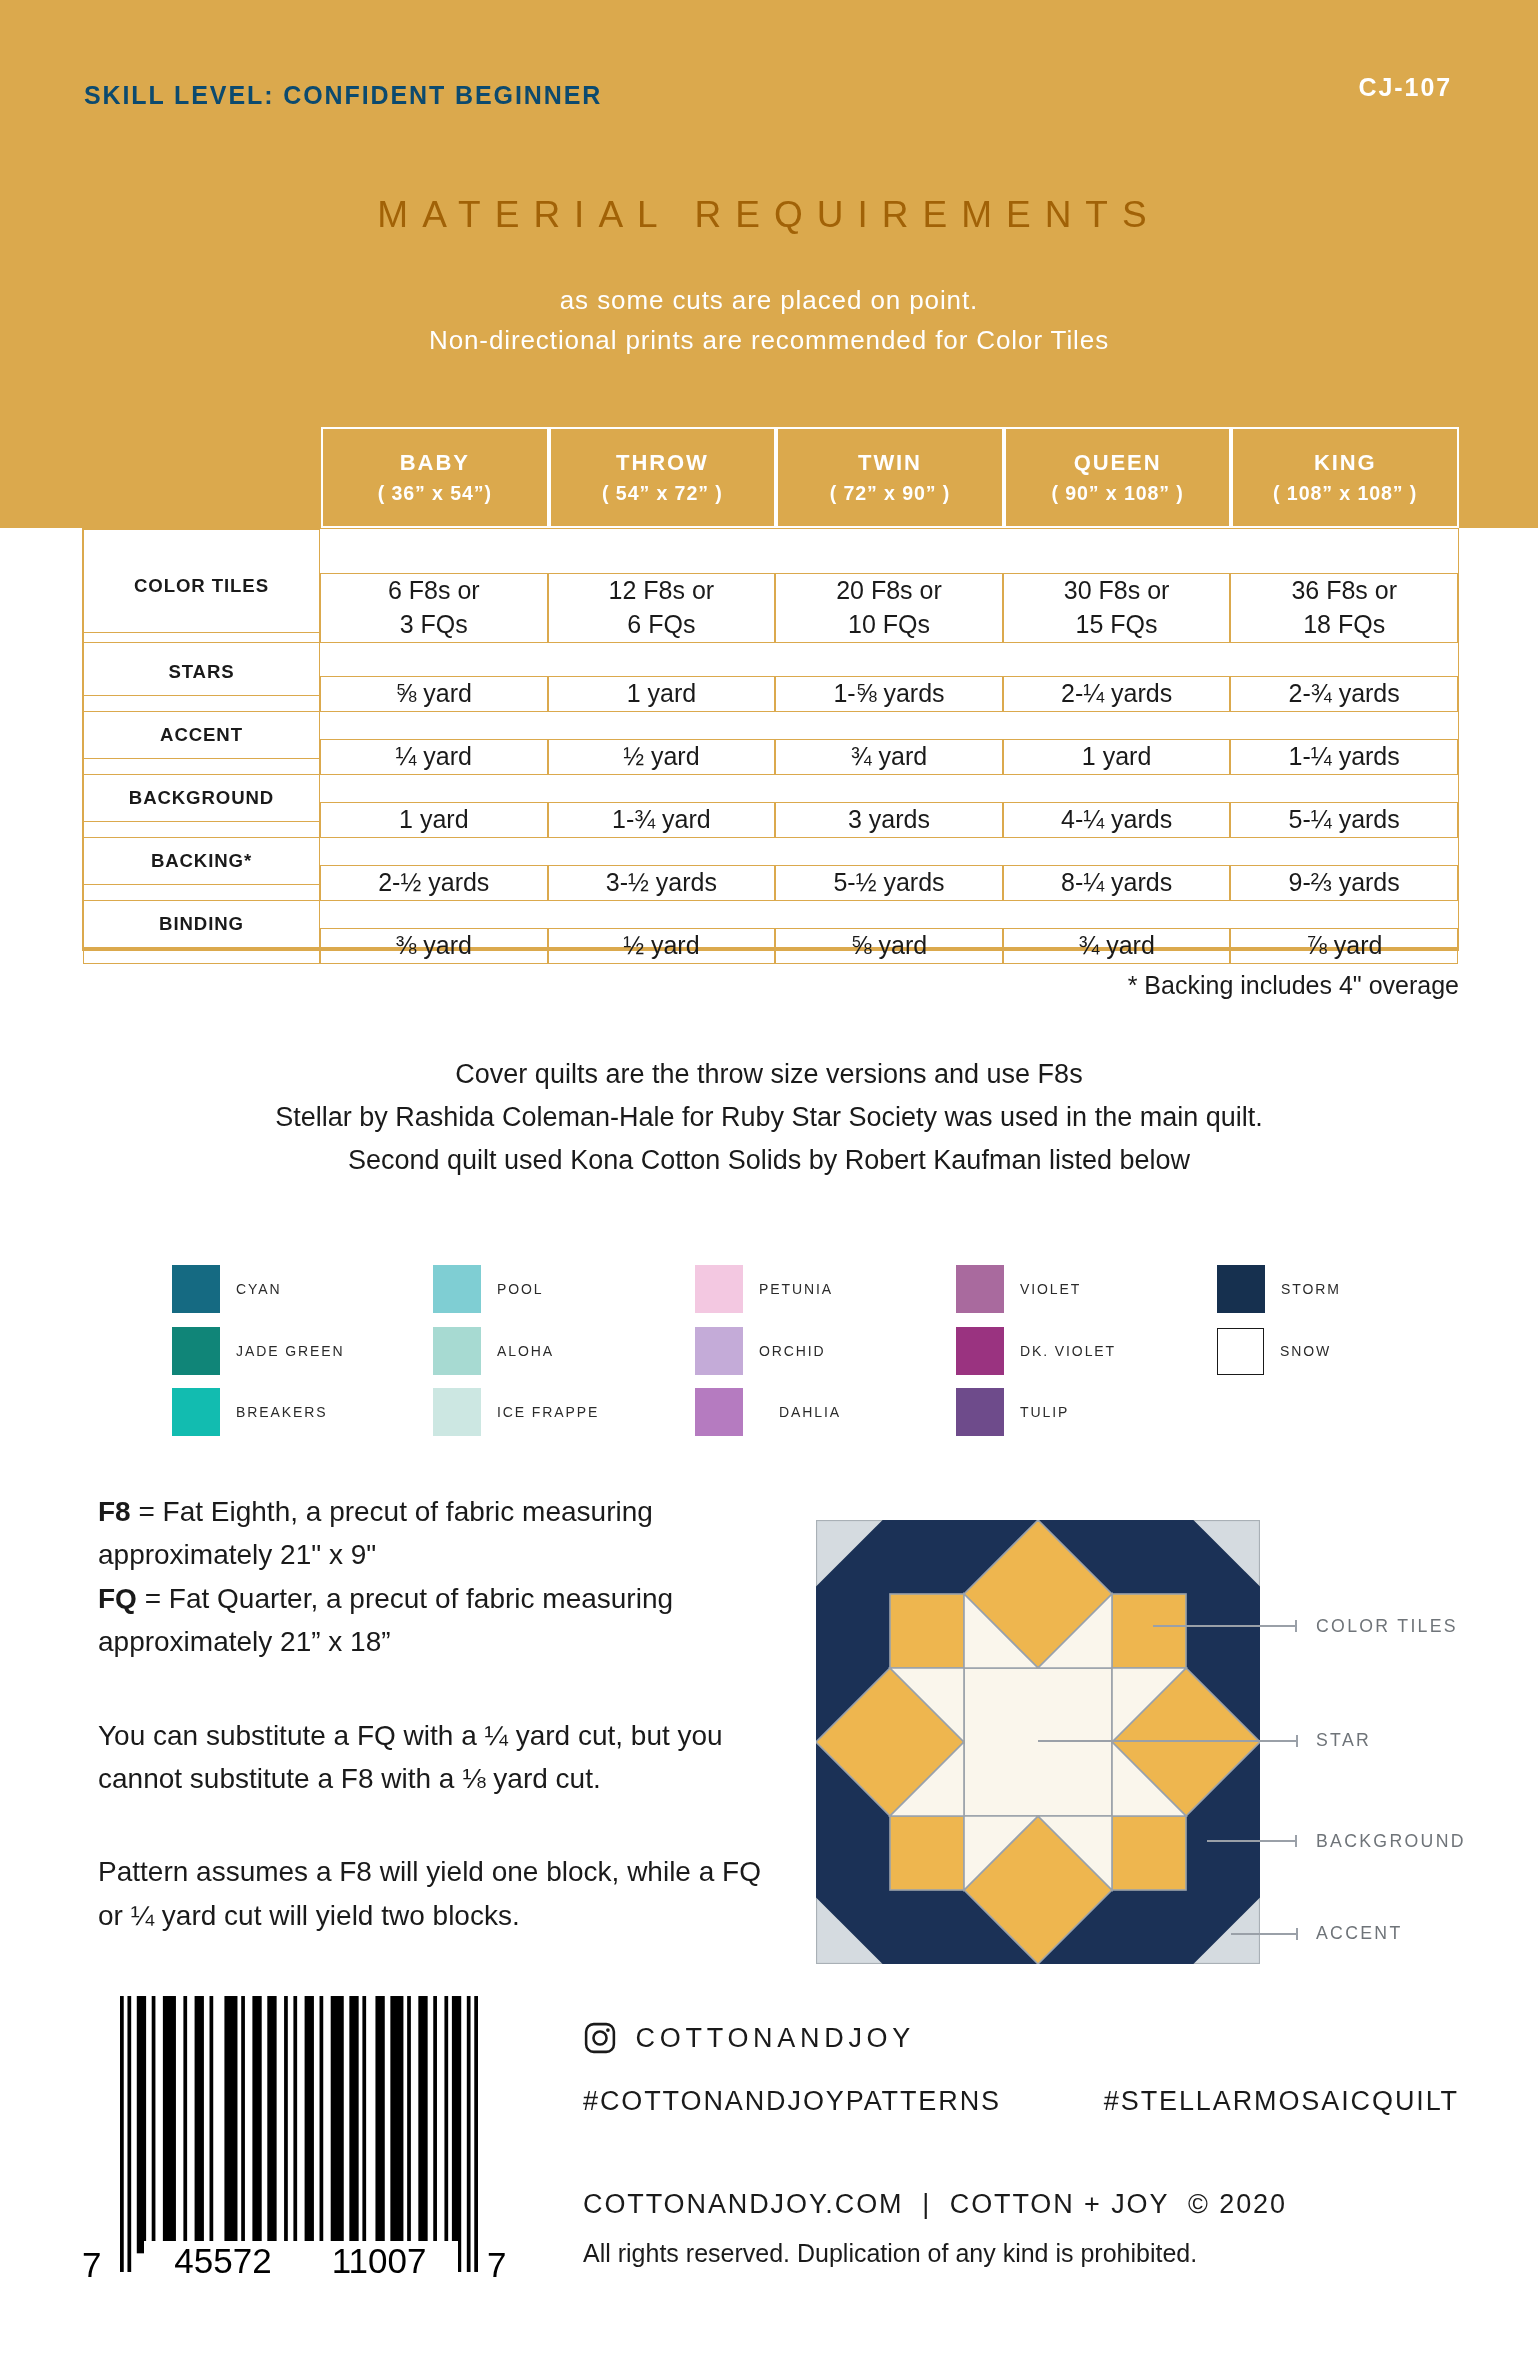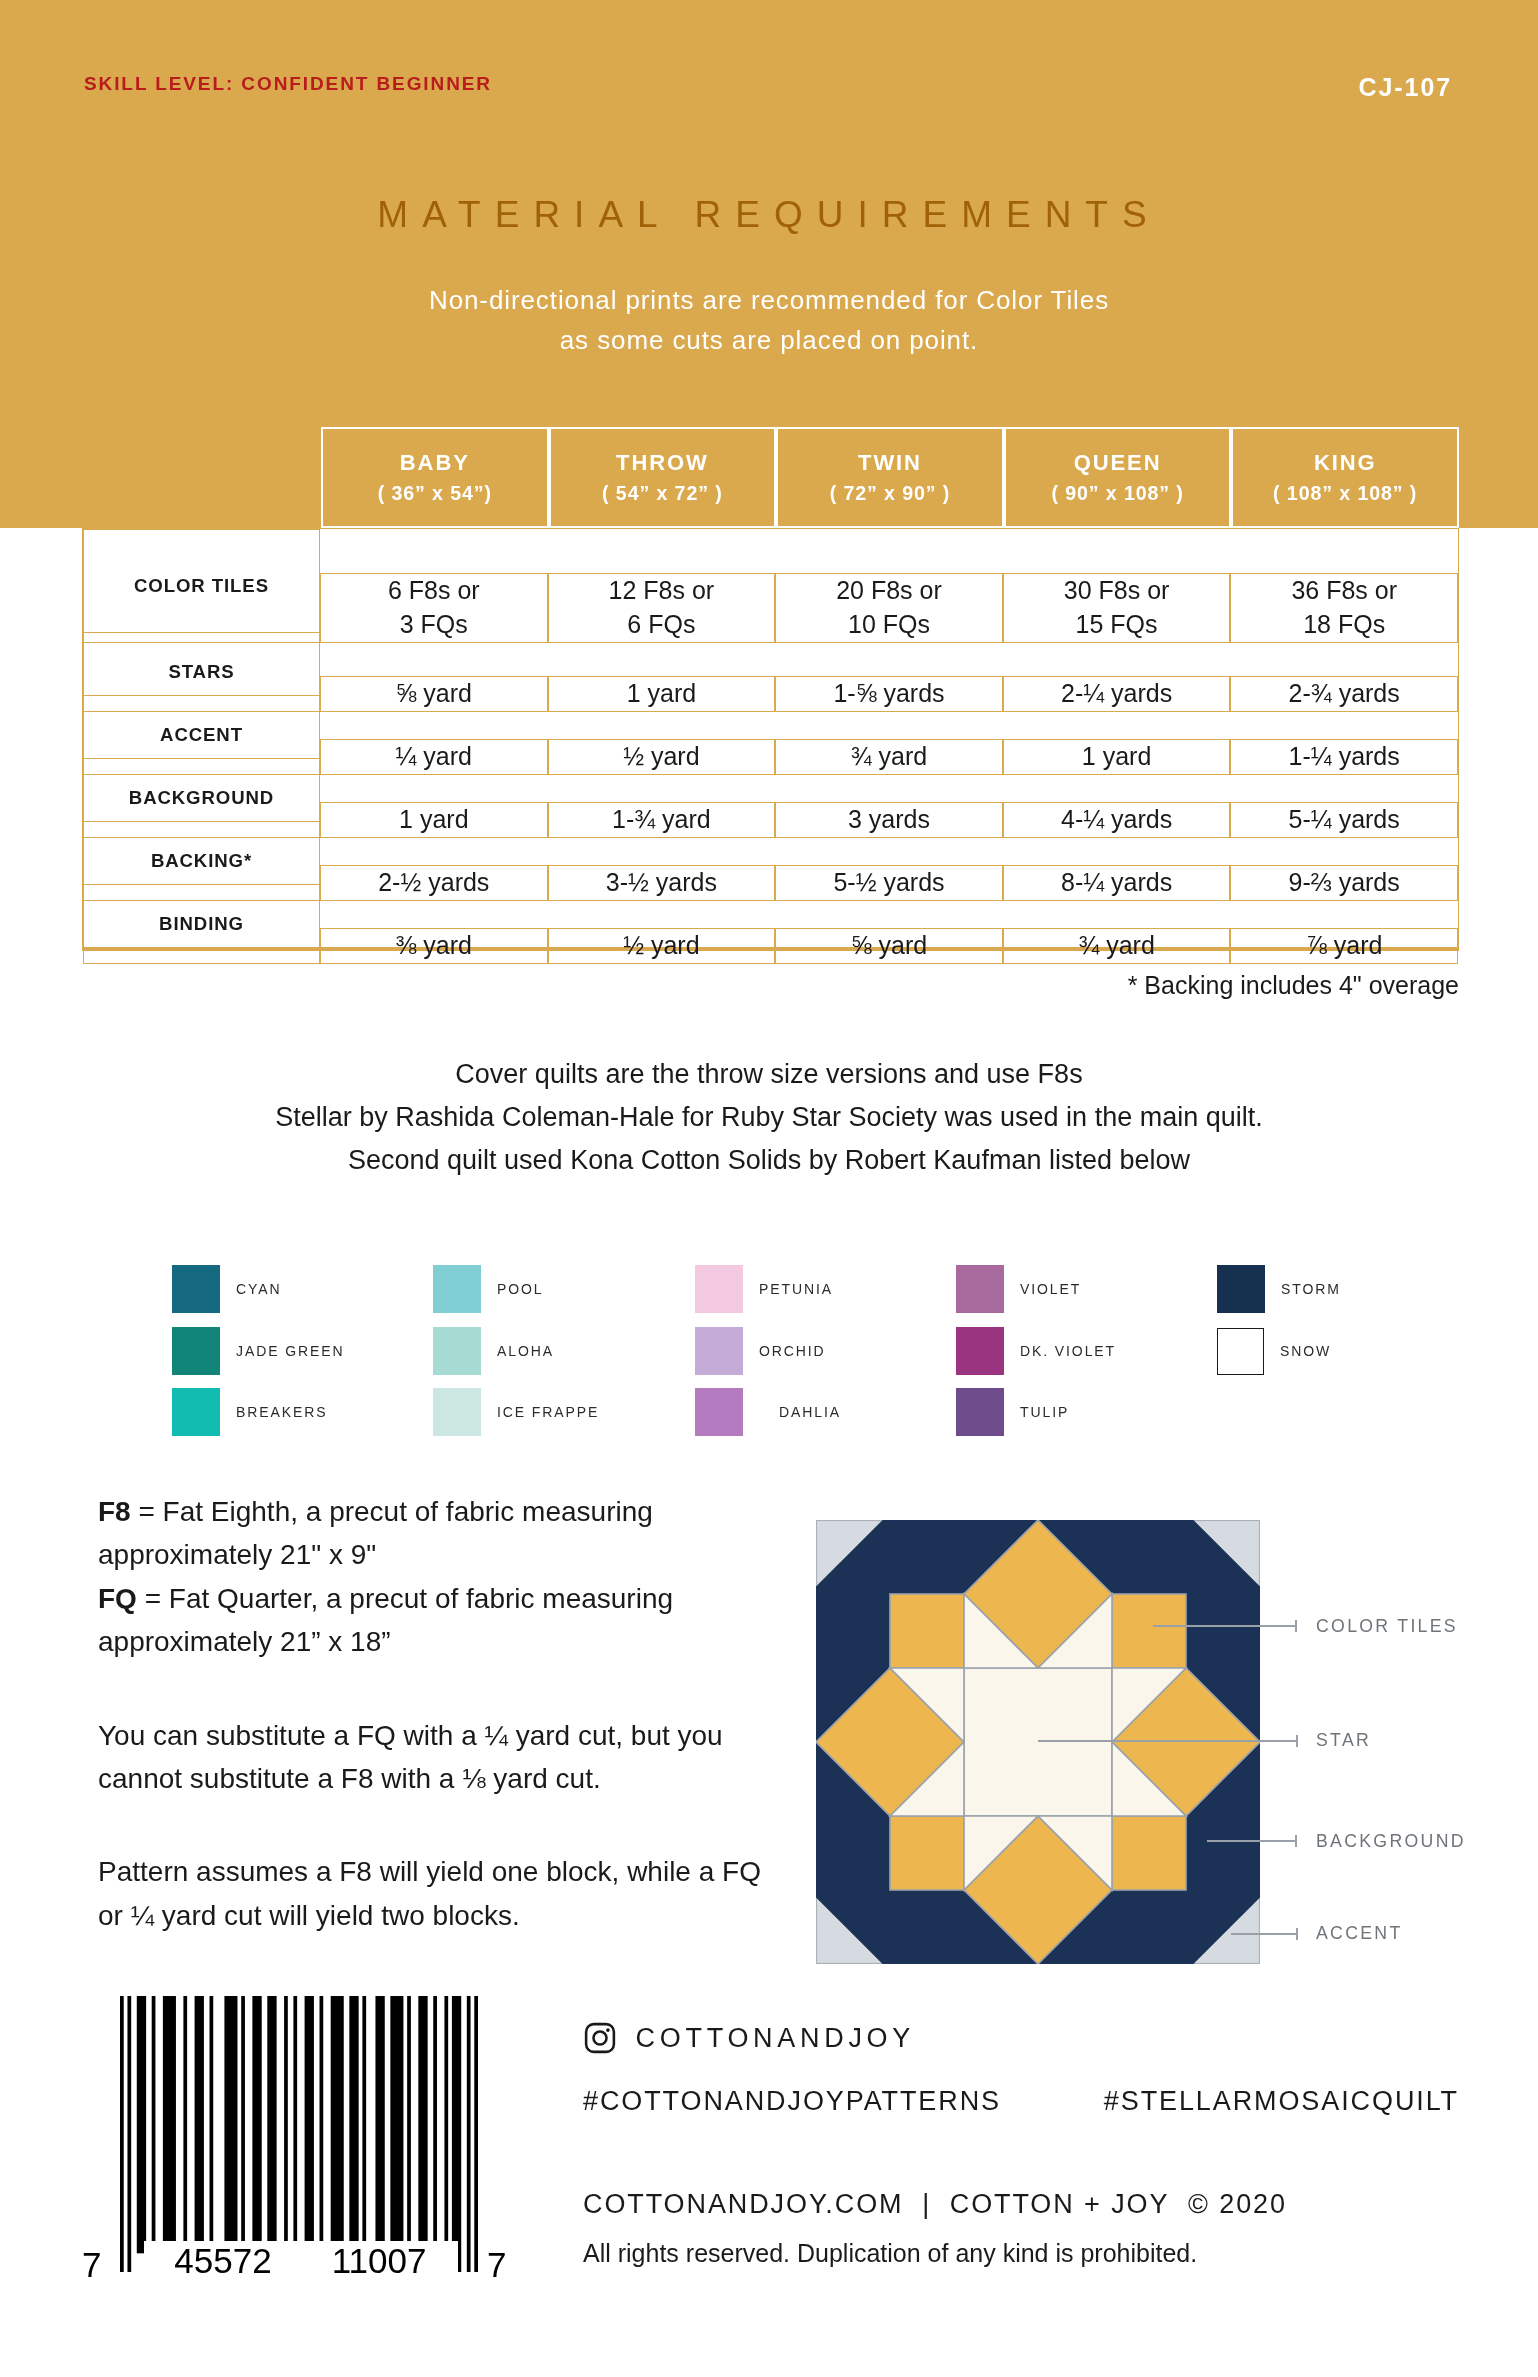--- a/index.html
+++ b/index.html
@@ -1,20 +1,20 @@
 <!DOCTYPE html>
 <html style="font-size:15px"><head>
 <meta charset="utf-8">
 <style>
   html,body{margin:0;padding:0;background:#888;}
   .page{position:relative;width:1538px;height:2377px;background:#ffffff;overflow:hidden;
         font-family:"Liberation Sans","DejaVu Sans",sans-serif;color:#1a1a1a;}
   
   .band{position:absolute;left:0;top:0;width:100%;height:528px;background:#DBA94D;}
-  .skill{position:absolute;left:84px;top:73px;font-size:19px;font-weight:700;letter-spacing:1.9px;color:#b91c1c;}
+  .skill{position:absolute;left:84px;top:81px;font-size:25px;font-weight:700;letter-spacing:1.9px;color:#0c4a6e;}
   .code{position:absolute;right:86px;top:73px;font-size:25px;font-weight:700;letter-spacing:1.9px;color:#fff;}
   .title{position:absolute;left:0;top:194px;width:100%;text-align:center;font-size:37px;
          font-weight:400;letter-spacing:14px;color:#a16207;}
   .subtitle{position:absolute;left:0;top:280px;width:100%;text-align:center;font-size:26px;
             font-weight:400;letter-spacing:0.9px;line-height:1.55;color:#fff;}
   
   .mattable{position:absolute;left:82px;top:427px;width:1377px;}
   .thead{display:grid;grid-template-columns:239px repeat(5,1fr);height:101px;}
   .thcell{border:2.8px solid #fff;display:flex;flex-direction:column;align-items:center;justify-content:center;
           color:#fff;text-align:center;}
@@ -61,22 +61,22 @@
 </head>
 <body>
 
 <div class="page">
 
   <div class="band"></div>
   <div class="skill">SKILL LEVEL: CONFIDENT BEGINNER</div>
   <div class="code">CJ-107</div>
   <div class="title">MATERIAL REQUIREMENTS</div>
   <div class="subtitle">
+    <div>as some cuts are placed on point.</div>
     <div>Non-directional prints are recommended for Color Tiles</div>
-    <div>as some cuts are placed on point.</div>
   </div>
 
   <div class="mattable">
     <div class="thead">
       <div></div>
       <div class="thcell">
         <div class="thname">BABY</div>
         <div class="thsize">( 36” x 54”)</div>
       </div>
       <div class="thcell">

